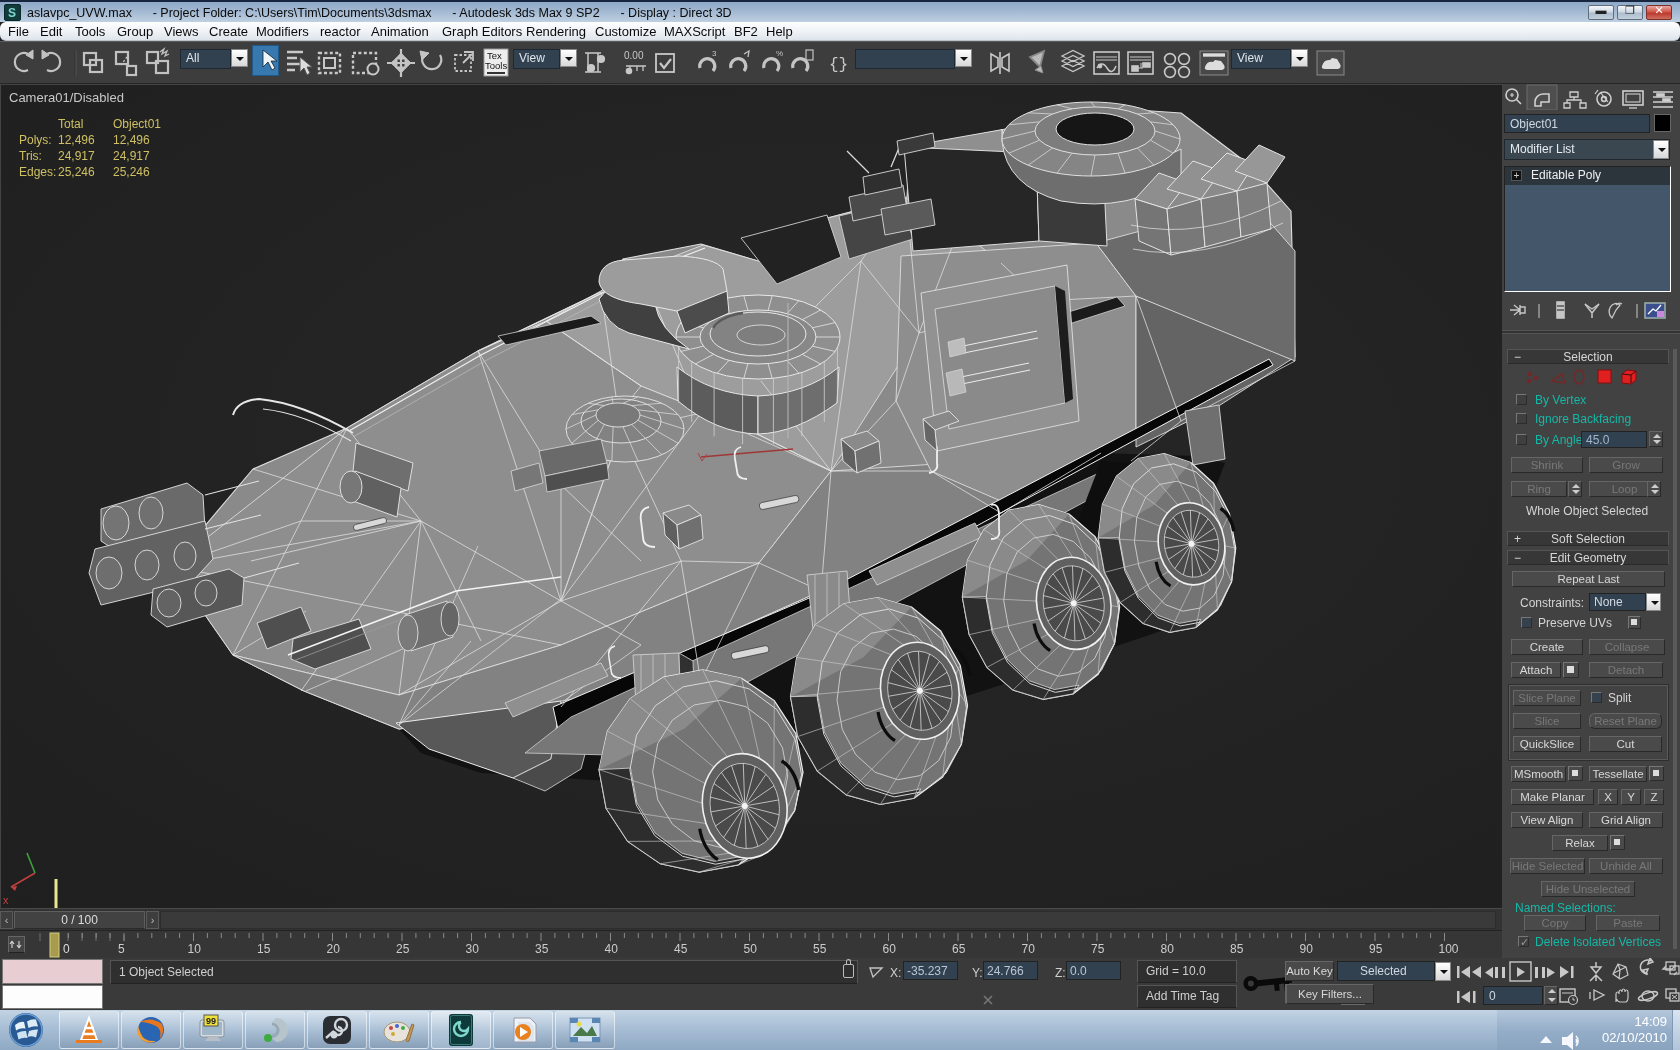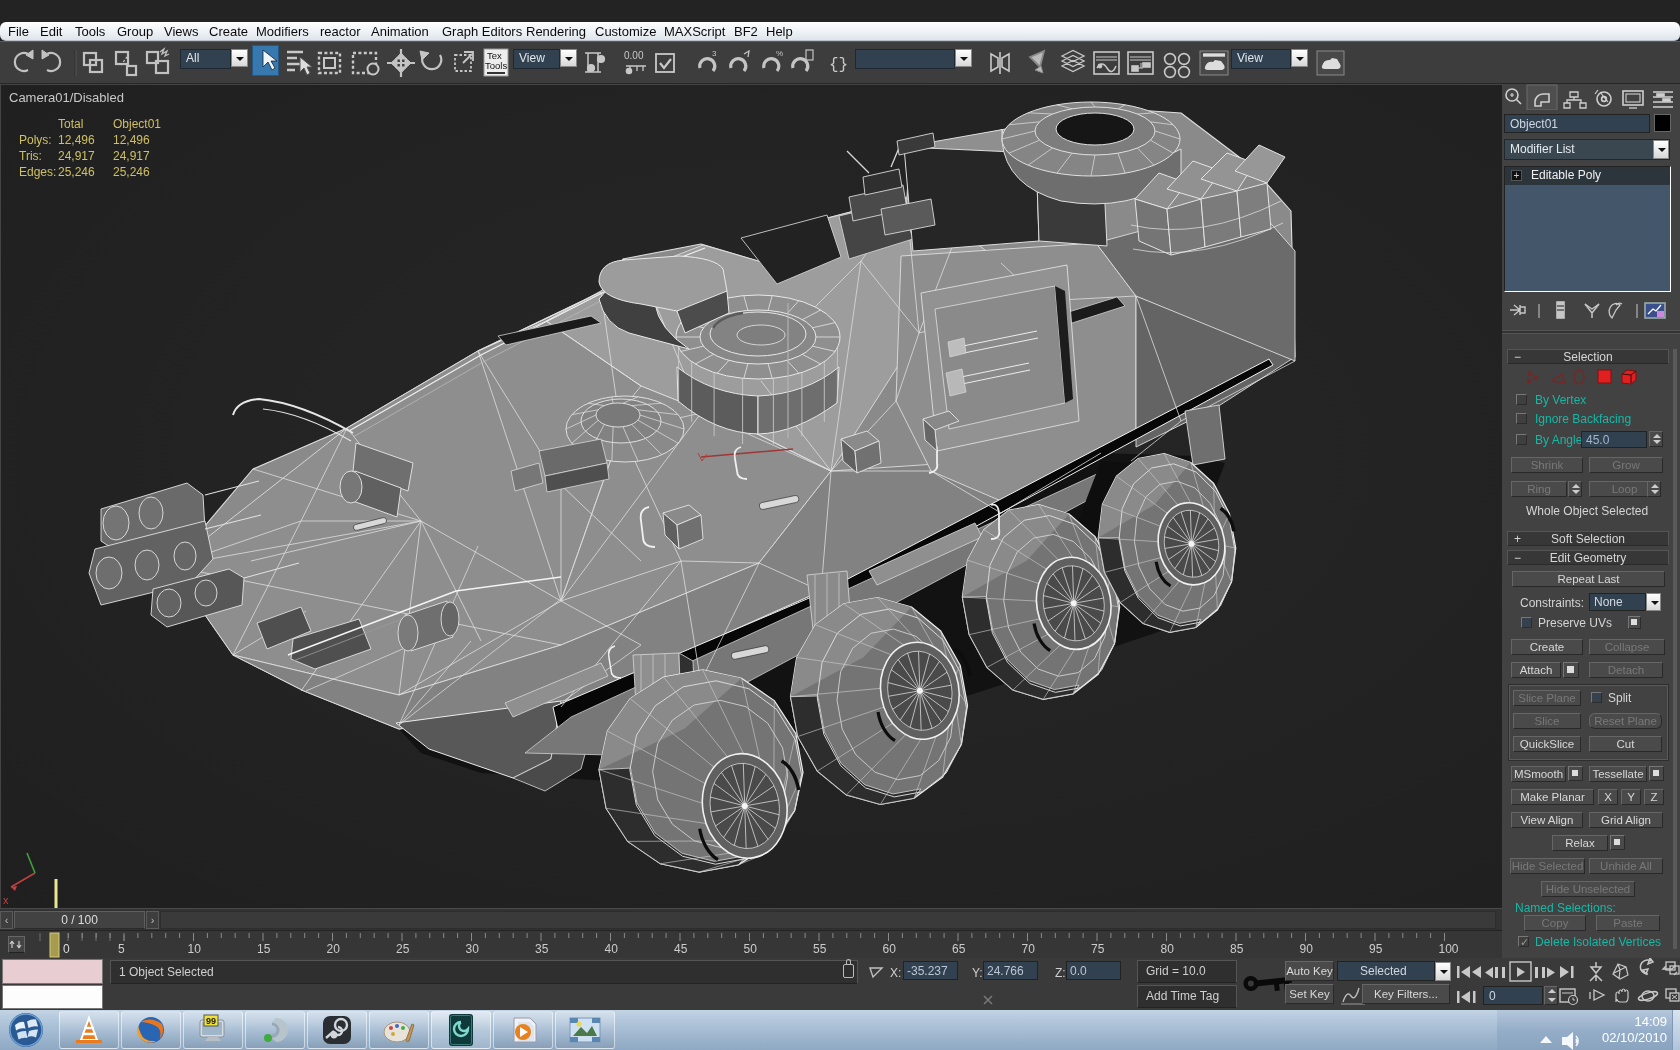--- a/index.html
+++ b/index.html
@@ -51,20 +51,33 @@
 #ruler{left:0;top:930px;width:1502px;height:28px;background:#363636;border-top:1px solid #222;}
 #statusbar{left:0;top:958px;width:1680px;height:52px;background:#3a3a3a;}
 #taskbar{left:0;top:1010px;width:1680px;height:40px;
 background:linear-gradient(#c2d3e4,#a5bcd3 50%,#8fa9c4);}
 .tsk{position:absolute;top:1px;width:60px;height:38px;border:1px solid #ffffff88;border-radius:3px;
 background:linear-gradient(#ffffff55,#ffffff11 50%,#00000011);}
 .statfield{position:absolute;background:#2f2f2f;border:1px solid #555;border-bottom-color:#222;color:#cfcfcf;font-size:12px;}
 </style></head>
 <body>
 <div id="root">
+  <div id="titlebar" class="abs">
+    <div id="maxicon"></div>
+    <div class="txt">aslavpc_UVW.max      - Project Folder: C:\Users\Tim\Documents\3dsmax      - Autodesk 3ds Max 9 SP2      - Display : Direct 3D</div>
+    <div class="winbtn" style="left:1588px">
+        <span>▬</span>
+      </div>
+    <div class="winbtn" style="left:1617px">
+        <span>❐</span>
+      </div>
+    <div class="winbtn" id="btnclose" style="left:1646px">
+        <span>✕</span>
+      </div>
+  </div>
   <div id="menubar" class="abs">
     <span style="left:8px">File</span>
       <span style="left:40px">Edit</span>
       <span style="left:75px">Tools</span>
     <span style="left:117px">Group</span>
       <span style="left:164px">Views</span>
       <span style="left:209px">Create</span>
     <span style="left:256px">Modifiers</span>
       <span style="left:320px">reactor</span>
       <span style="left:371px">Animation</span>
@@ -788,21 +801,21 @@
       </g>
     </svg>
     <div class="pbtn" style="left:1285px;top:3px;width:49px;height:20px;line-height:18px;">Auto Key</div>
     <div class="pbtn" style="left:1285px;top:26px;width:49px;height:20px;line-height:18px;">Set Key</div>
     <div class="abs navfield" style="left:1337px;top:3px;width:98px;height:20px;padding:2px 0 0 22px;">Selected</div>
     <div class="ddlbtn" style="left:1435px;top:4px;width:16px;height:19px;"></div>
     <svg class="abs" style="left:1337px;top:26px" width="40" height="24">
         <path d="M6 18 q4 -12 8 -6 t8 -8" stroke="#bbb" fill="none" stroke-width="1.4"></path>
         <path d="M4 20 h24" stroke="#999" stroke-width="1"></path>
       </svg>
-    <div class="pbtn" style="left:1362px;top:26px;width:88px;height:20px;line-height:18px;">Key Filters...</div>
+    <div class="pbtn" style="left:1286px;top:26px;width:88px;height:20px;line-height:18px;">Key Filters...</div>
     <svg class="abs" style="left:1452px;top:0" width="130" height="52" viewBox="0 0 130 52">
       <g fill="#c8c8c8">
         <path d="M5 8 h2.5 v12 h-2.5 z M18 8 l-9 6 9 6 z M29 8 l-9 6 9 6 z"></path>
         <path d="M46 9 l-8 5.5 8 5.5 z m2 0 h3 v11 h-3 z m7 0 h3 v11 h-3 z" transform="translate(-5,0)"></path>
         <rect x="58" y="4" width="21" height="19" fill="none" stroke="#c8c8c8" stroke-width="1.4"></rect>
           <path d="M65 9 l8 5 -8 5 z"></path>
         <path d="M85 9 h3 v11 h-3 z m7 0 h3 v11 h-3 z m5 .5 l8 5 -8 5 z" transform="translate(-2,0)"></path>
         <path d="M108 8 l9 6 -9 6 z m11 0 h2.5 v12 h-2.5 z"></path>
         <path d="M8 33 h2.5 v12 h-2.5 z M21 33 l-9 6 9 6 z M24 33 h2.5 v12 h-2.5 z" transform="translate(-3,0)"></path>
       </g>

